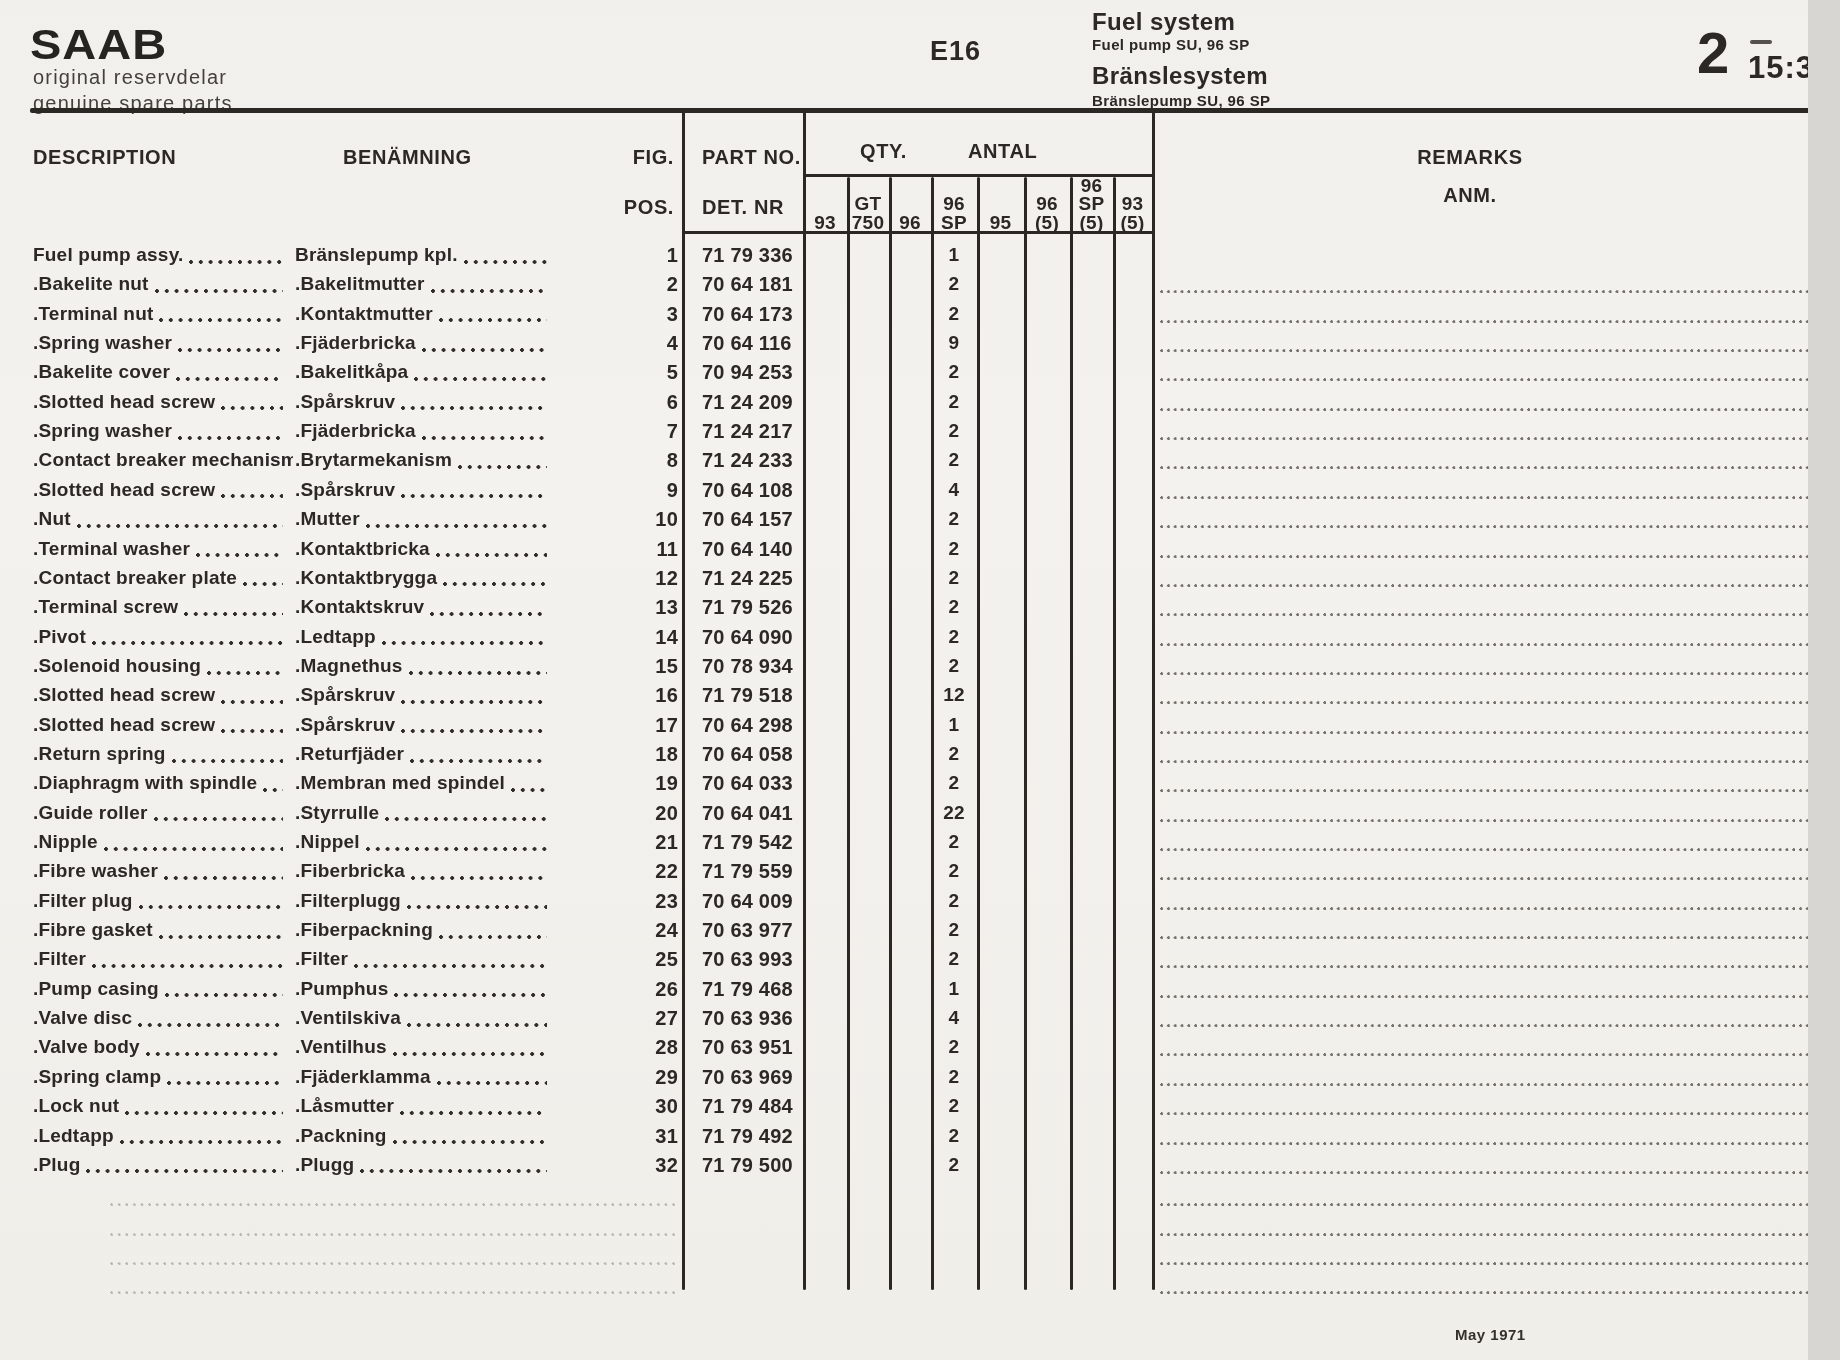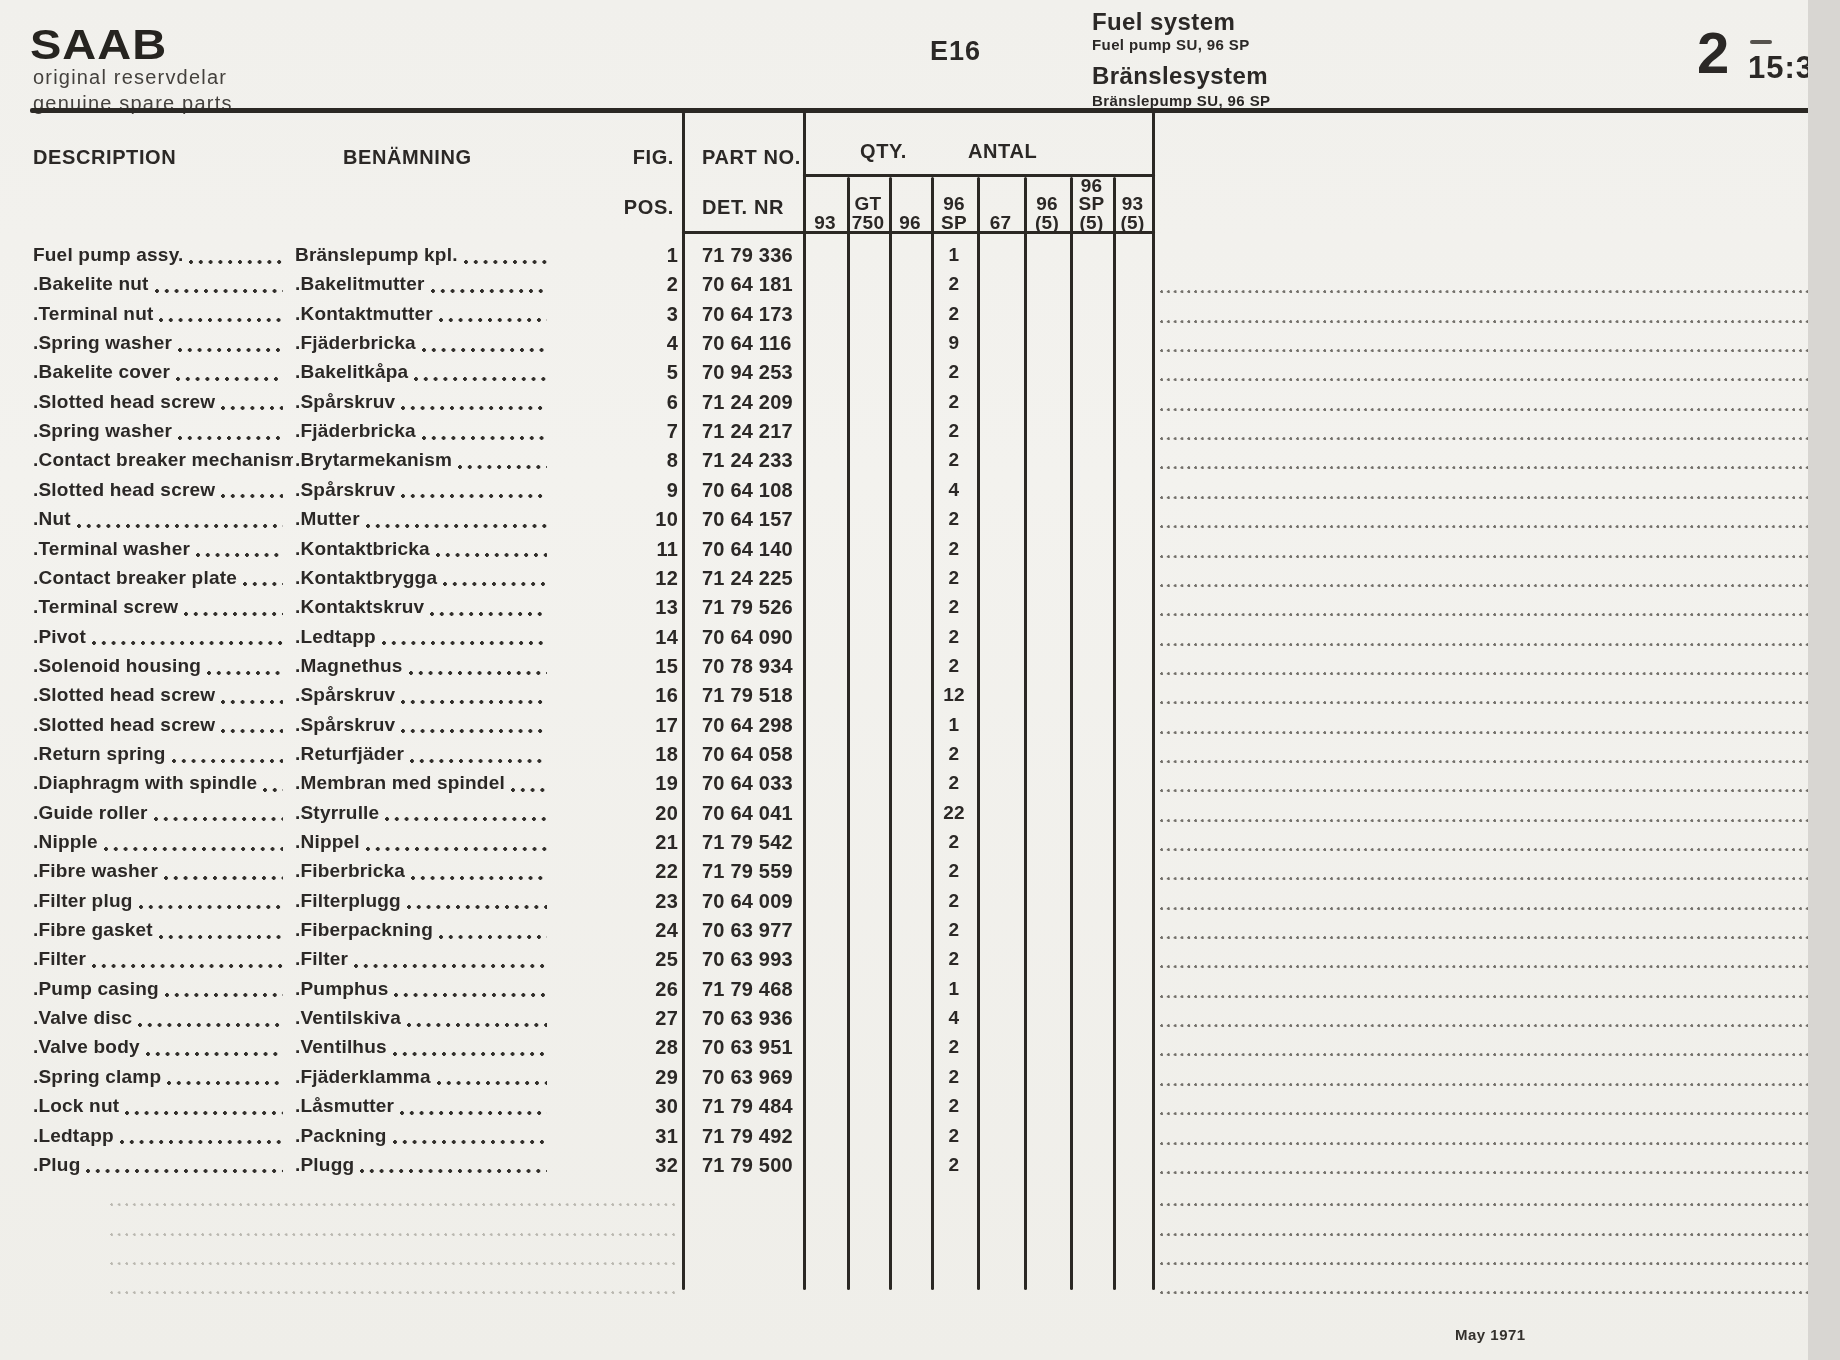--- a/index.html
+++ b/index.html
@@ -78,38 +78,40 @@
   <div class="hline" style="left:30px; top:108px; width:1803px; height:5px;"></div>
 
   <div class="abs colhdr" style="left:33px;  top:146px;">DESCRIPTION</div>
   <div class="abs colhdr" style="left:343px; top:146px;">BENÄMNING</div>
   <div class="abs colhdr" style="left:556px; top:146px; width:118px; text-align:right;">FIG.</div>
   <div class="abs colhdr" style="left:556px; top:196px; width:118px; text-align:right;">POS.</div>
   <div class="abs colhdr" style="left:702px; top:146px;">PART NO.</div>
   <div class="abs colhdr" style="left:702px; top:196px;">DET. NR</div>
   <div class="abs colhdr" style="left:860px; top:140px;">QTY.</div>
   <div class="abs colhdr" style="left:968px; top:140px;">ANTAL</div>
+  <div class="abs colhdr" style="left:1150px; top:146px; width:640px; text-align:center;">REMARKS</div>
+  <div class="abs colhdr" style="left:1150px; top:184px; width:640px; text-align:center;">ANM.</div>
 
   <div>
       <div class="qcell" style="left: 803px; width: 44px;">
         <div>93</div>
       </div>
       <div class="qcell" style="left: 847px; width: 42px;">
         <div>GT</div>
         <div>750</div>
       </div>
       <div class="qcell" style="left: 889px; width: 42px;">
         <div>96</div>
       </div>
       <div class="qcell" style="left: 931px; width: 46px;">
         <div>96</div>
         <div>SP</div>
       </div>
       <div class="qcell" style="left: 977px; width: 47px;">
-        <div>67</div>
+        <div>95</div>
       </div>
       <div class="qcell" style="left: 1024px; width: 46px;">
         <div>96</div>
         <div>(5)</div>
       </div>
       <div class="qcell" style="left: 1070px; width: 43px;">
         <div>96</div>
         <div>SP</div>
         <div>(5)</div>
       </div>

